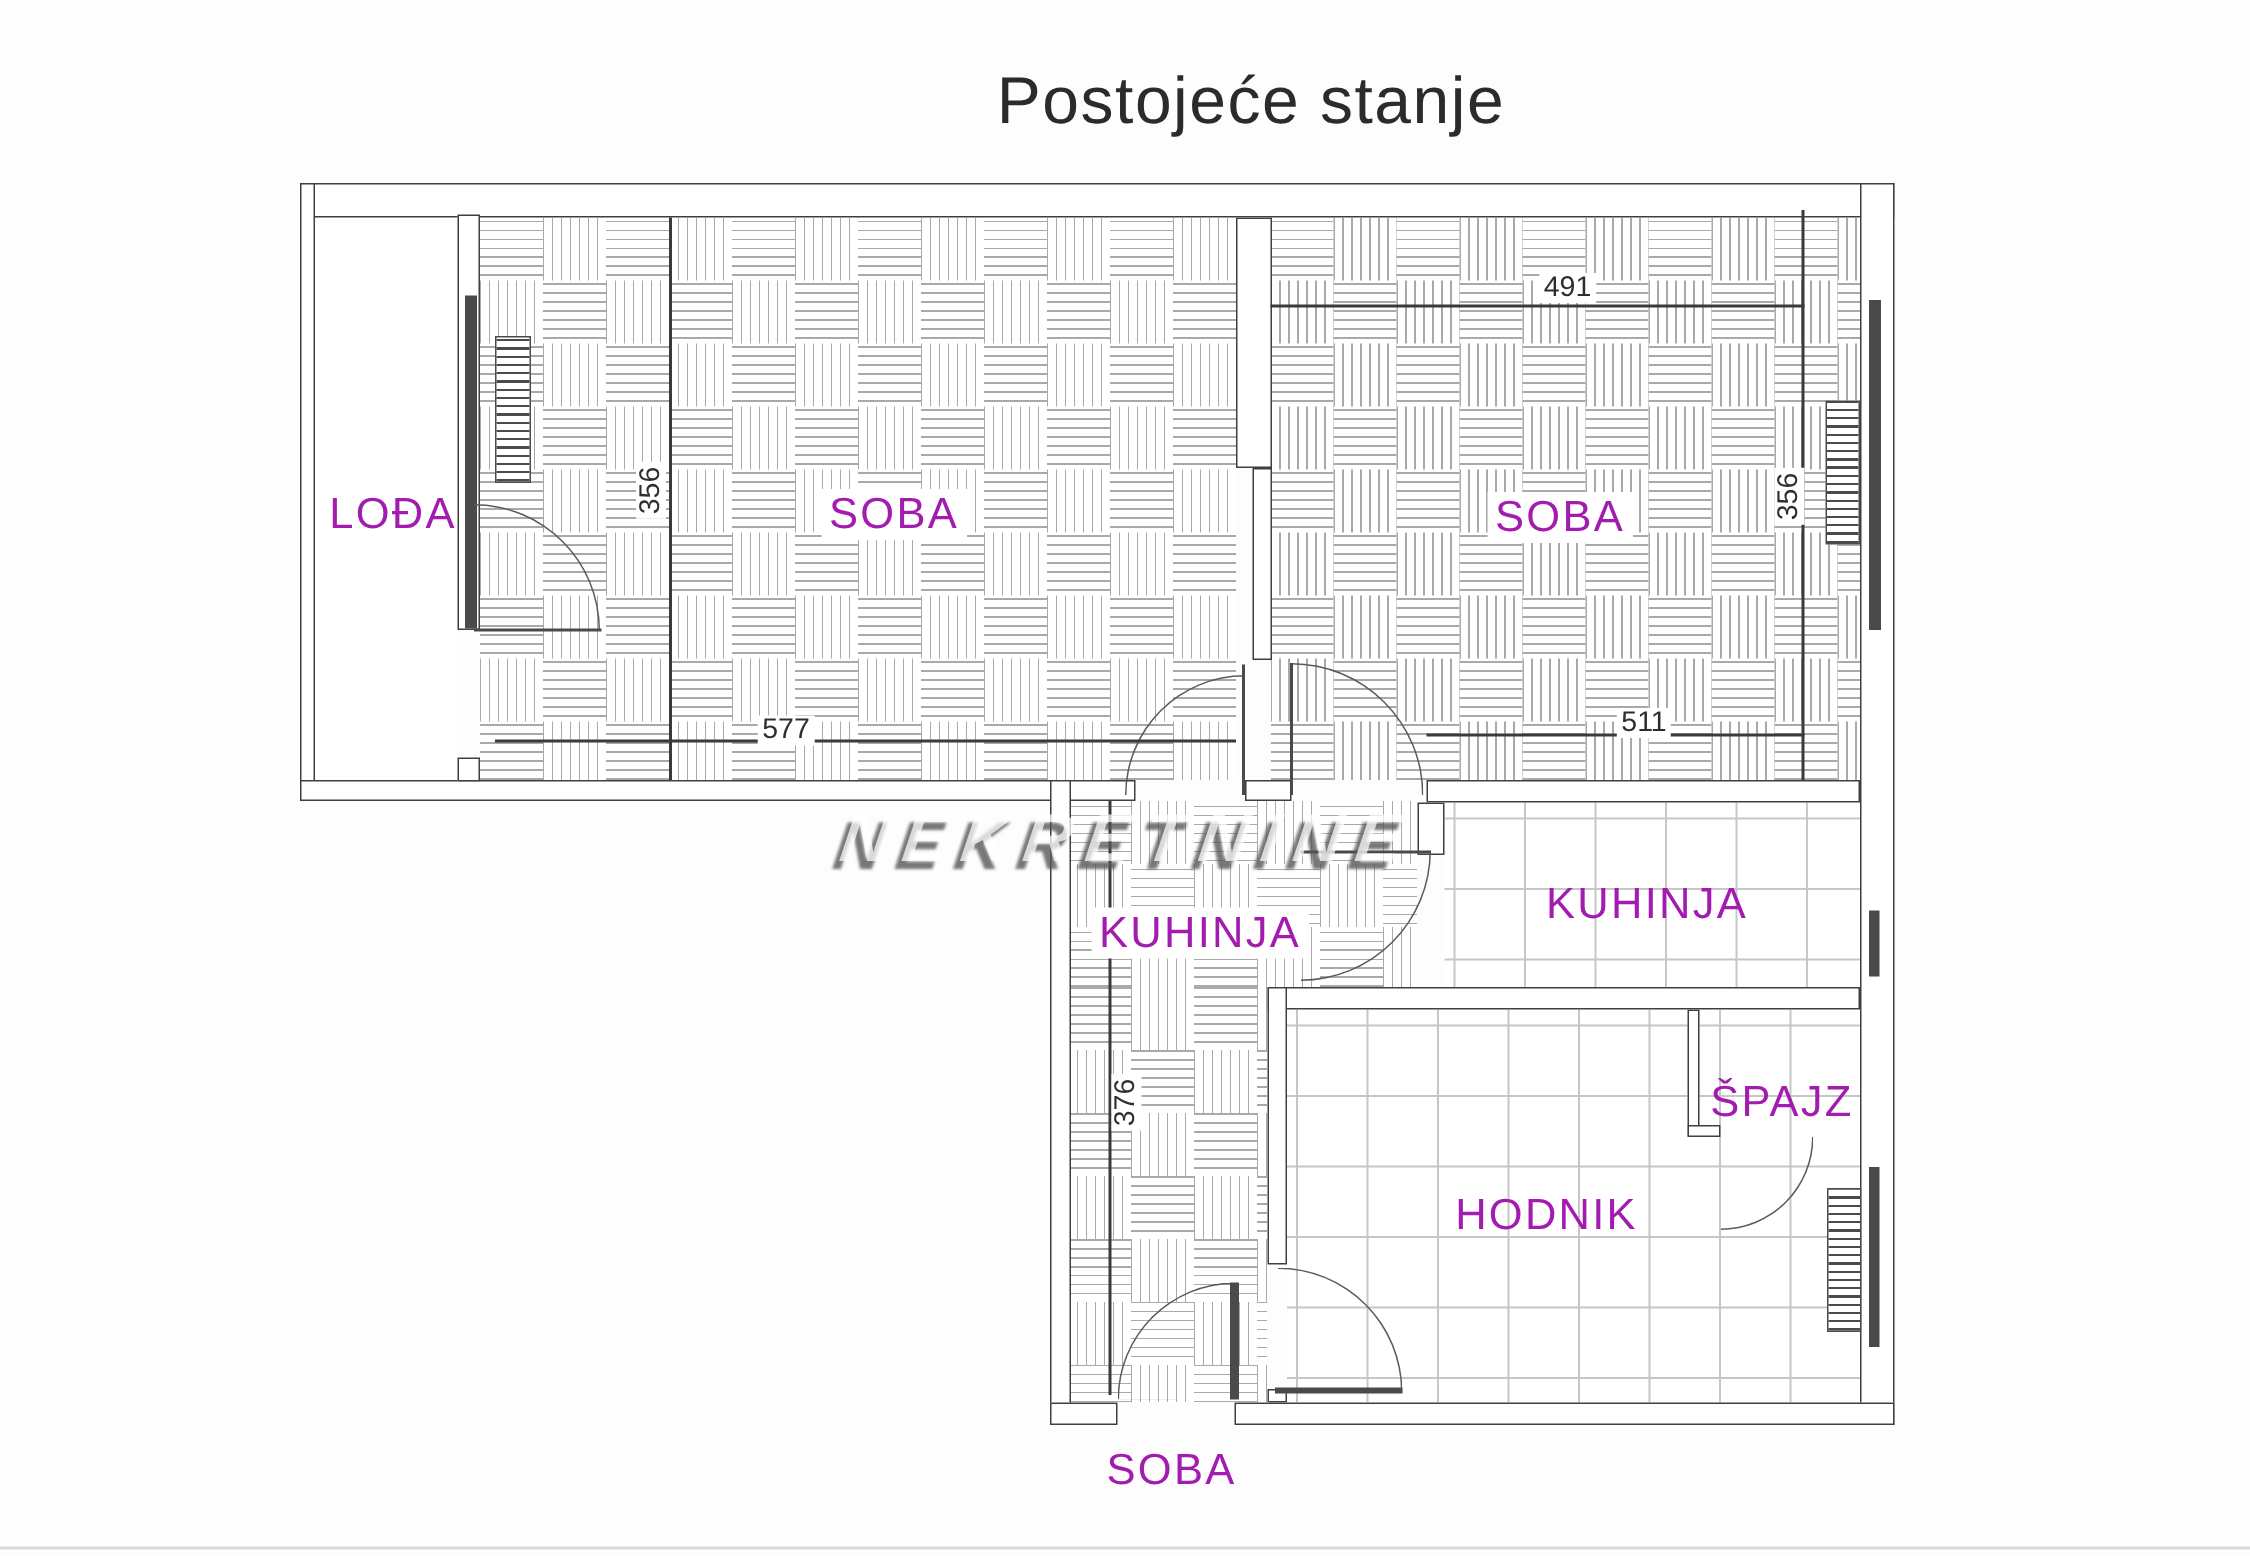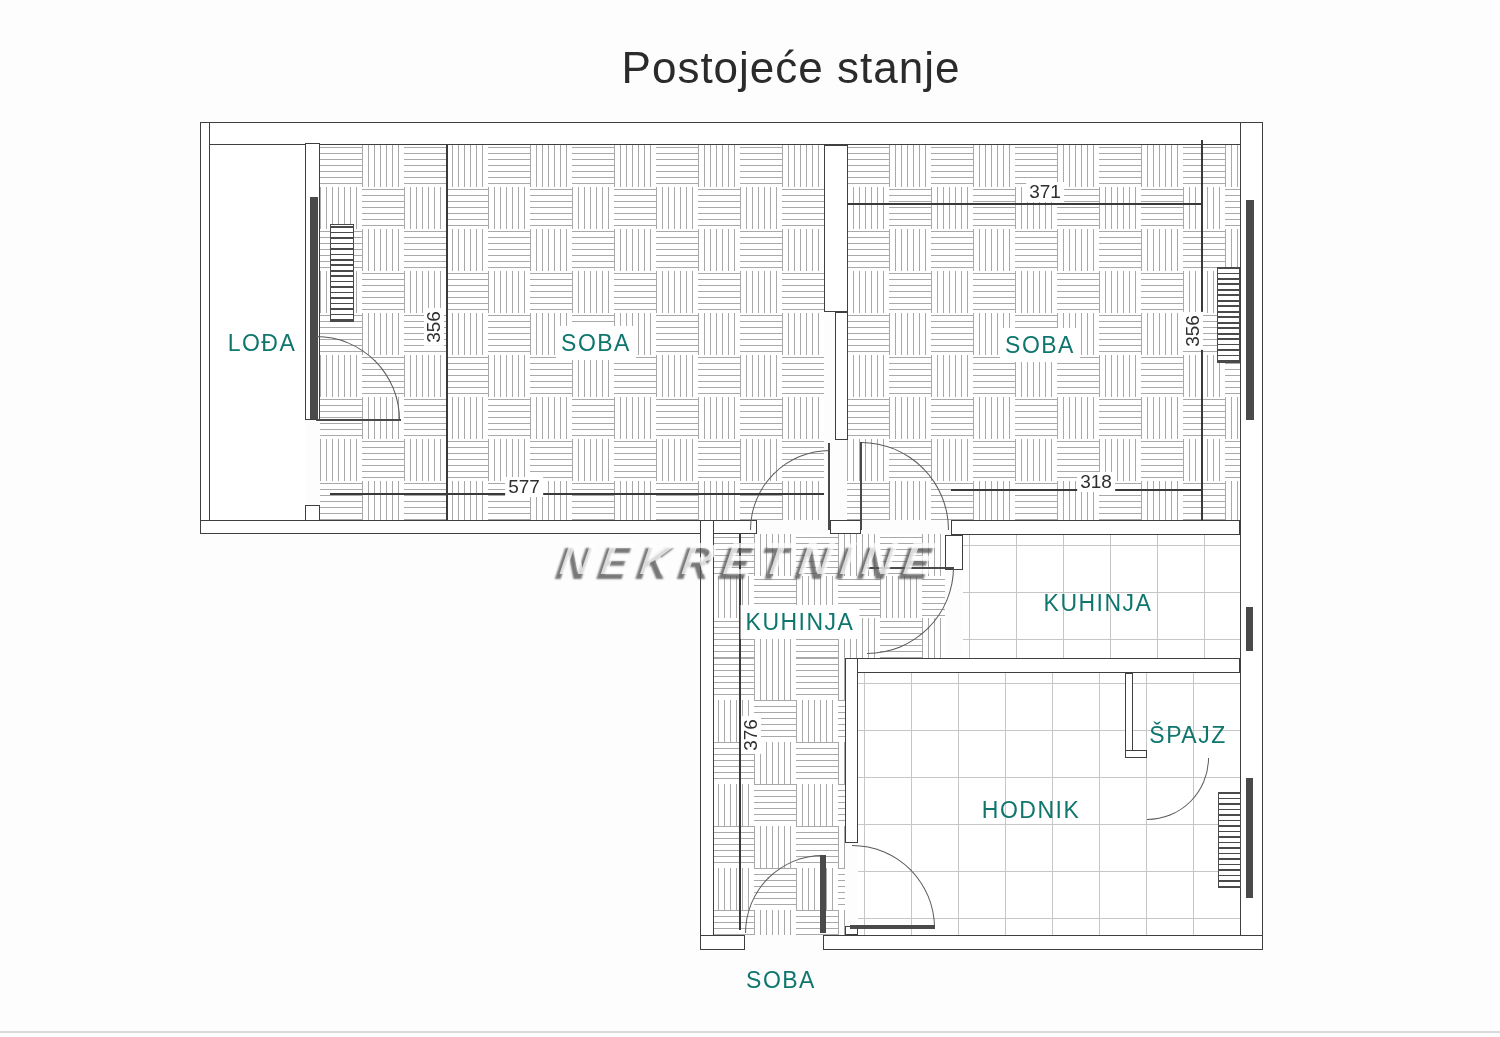--- a/index.html
+++ b/index.html
@@ -50,27 +50,27 @@
   .arc.br{border-bottom:1.5px solid #5a5a5a;border-right:1.5px solid #5a5a5a;border-bottom-right-radius:100% 100%;}
   .leaf{position:absolute;background:#4a4a4a;z-index:4;}
 
   
   .dim{position:absolute;background:#3a3a3a;z-index:5;}
   .dlab{position:absolute;z-index:6;font-size:19px;color:#2e2e2e;background:#fff;
         padding:0 3px;line-height:20px;white-space:nowrap;transform:translate(-50%,-50%);}
   .dlab.vert{transform:translate(-50%,-50%) rotate(-90deg);}
 
   
-  .rlab{position:absolute;z-index:7;font-size:23px;color:#0f766e;letter-spacing:1.5px;
+  .rlab{position:absolute;z-index:7;font-size:29px;color:#a21caf;letter-spacing:1.5px;
         background:#fff;padding:1px 5px;line-height:32px;white-space:nowrap;
         transform:translate(-50%,-50%);font-weight:300;}
   .rlab.nobg{background:transparent;}
 
   
-  #title{position:absolute;left:791px;top:68px;transform:translate(-50%,-50%);
+  #title{position:absolute;left:834px;top:68px;transform:translate(-50%,-50%);
          font-size:44px;font-weight:300;color:#2b2b2b;letter-spacing:1px;z-index:7;
          white-space:nowrap;}
 
   
   .wm{position:absolute;z-index:9;white-space:nowrap;transform:translate(-50%,-50%);
       color:rgba(255,255,255,0.72);font-weight:bold;}
   #wm1{left:753px;top:506px;font-size:97px;letter-spacing:3px;
        text-shadow:-5px 6px 3px rgba(85,85,85,0.8);}
   #wm2{left:752px;top:559px;font-size:45px;letter-spacing:9px;font-style:italic;
        text-shadow:-4px 5px 2px rgba(85,85,85,0.8);transform:translate(-50%,-50%) skewX(-8deg);}
@@ -162,23 +162,23 @@
 
   <div class="dim" style="left:446px;top:145px;width:2px;height:375px;"></div>
   <div class="dim" style="left:330px;top:493px;width:494px;height:2px;"></div>
   <div class="dim" style="left:847px;top:203px;width:356px;height:2px;"></div>
   <div class="dim" style="left:1201px;top:140px;width:2px;height:380px;"></div>
   <div class="dim" style="left:951px;top:489px;width:252px;height:2px;"></div>
   <div class="dim" style="left:739px;top:534px;width:2px;height:396px;"></div>
 
   <div class="dlab vert" style="left:434px;top:327px;">356</div>
   <div class="dlab" style="left:524px;top:487px;">577</div>
-  <div class="dlab" style="left:1045px;top:192px;">371</div>
+  <div class="dlab" style="left:1045px;top:192px;">491</div>
   <div class="dlab vert" style="left:1193px;top:331px;">356</div>
-  <div class="dlab" style="left:1096px;top:482px;">318</div>
+  <div class="dlab" style="left:1096px;top:482px;">511</div>
   <div class="dlab vert" style="left:751px;top:735px;">376</div>
 
   <div class="rlab nobg" style="left:262px;top:343px;">LOĐA</div>
   <div class="rlab" style="left:596px;top:343px;">SOBA</div>
   <div class="rlab" style="left:1040px;top:345px;">SOBA</div>
   <div class="rlab" style="left:800px;top:622px;">KUHINJA</div>
   <div class="rlab nobg" style="left:1098px;top:603px;">KUHINJA</div>
   <div class="rlab nobg" style="left:1188px;top:735px;">ŠPAJZ</div>
   <div class="rlab nobg" style="left:1031px;top:810px;">HODNIK</div>
   <div class="rlab nobg" style="left:781px;top:980px;">SOBA</div>

